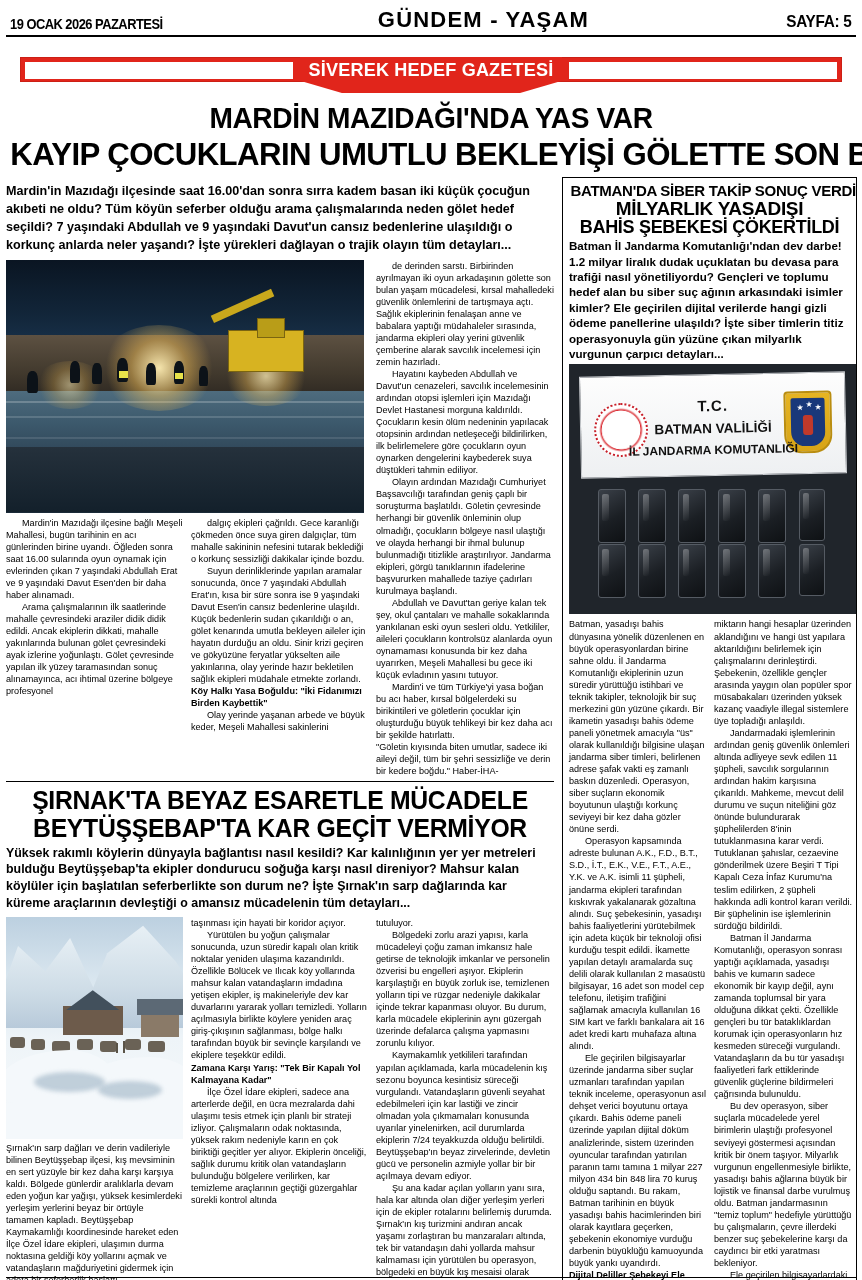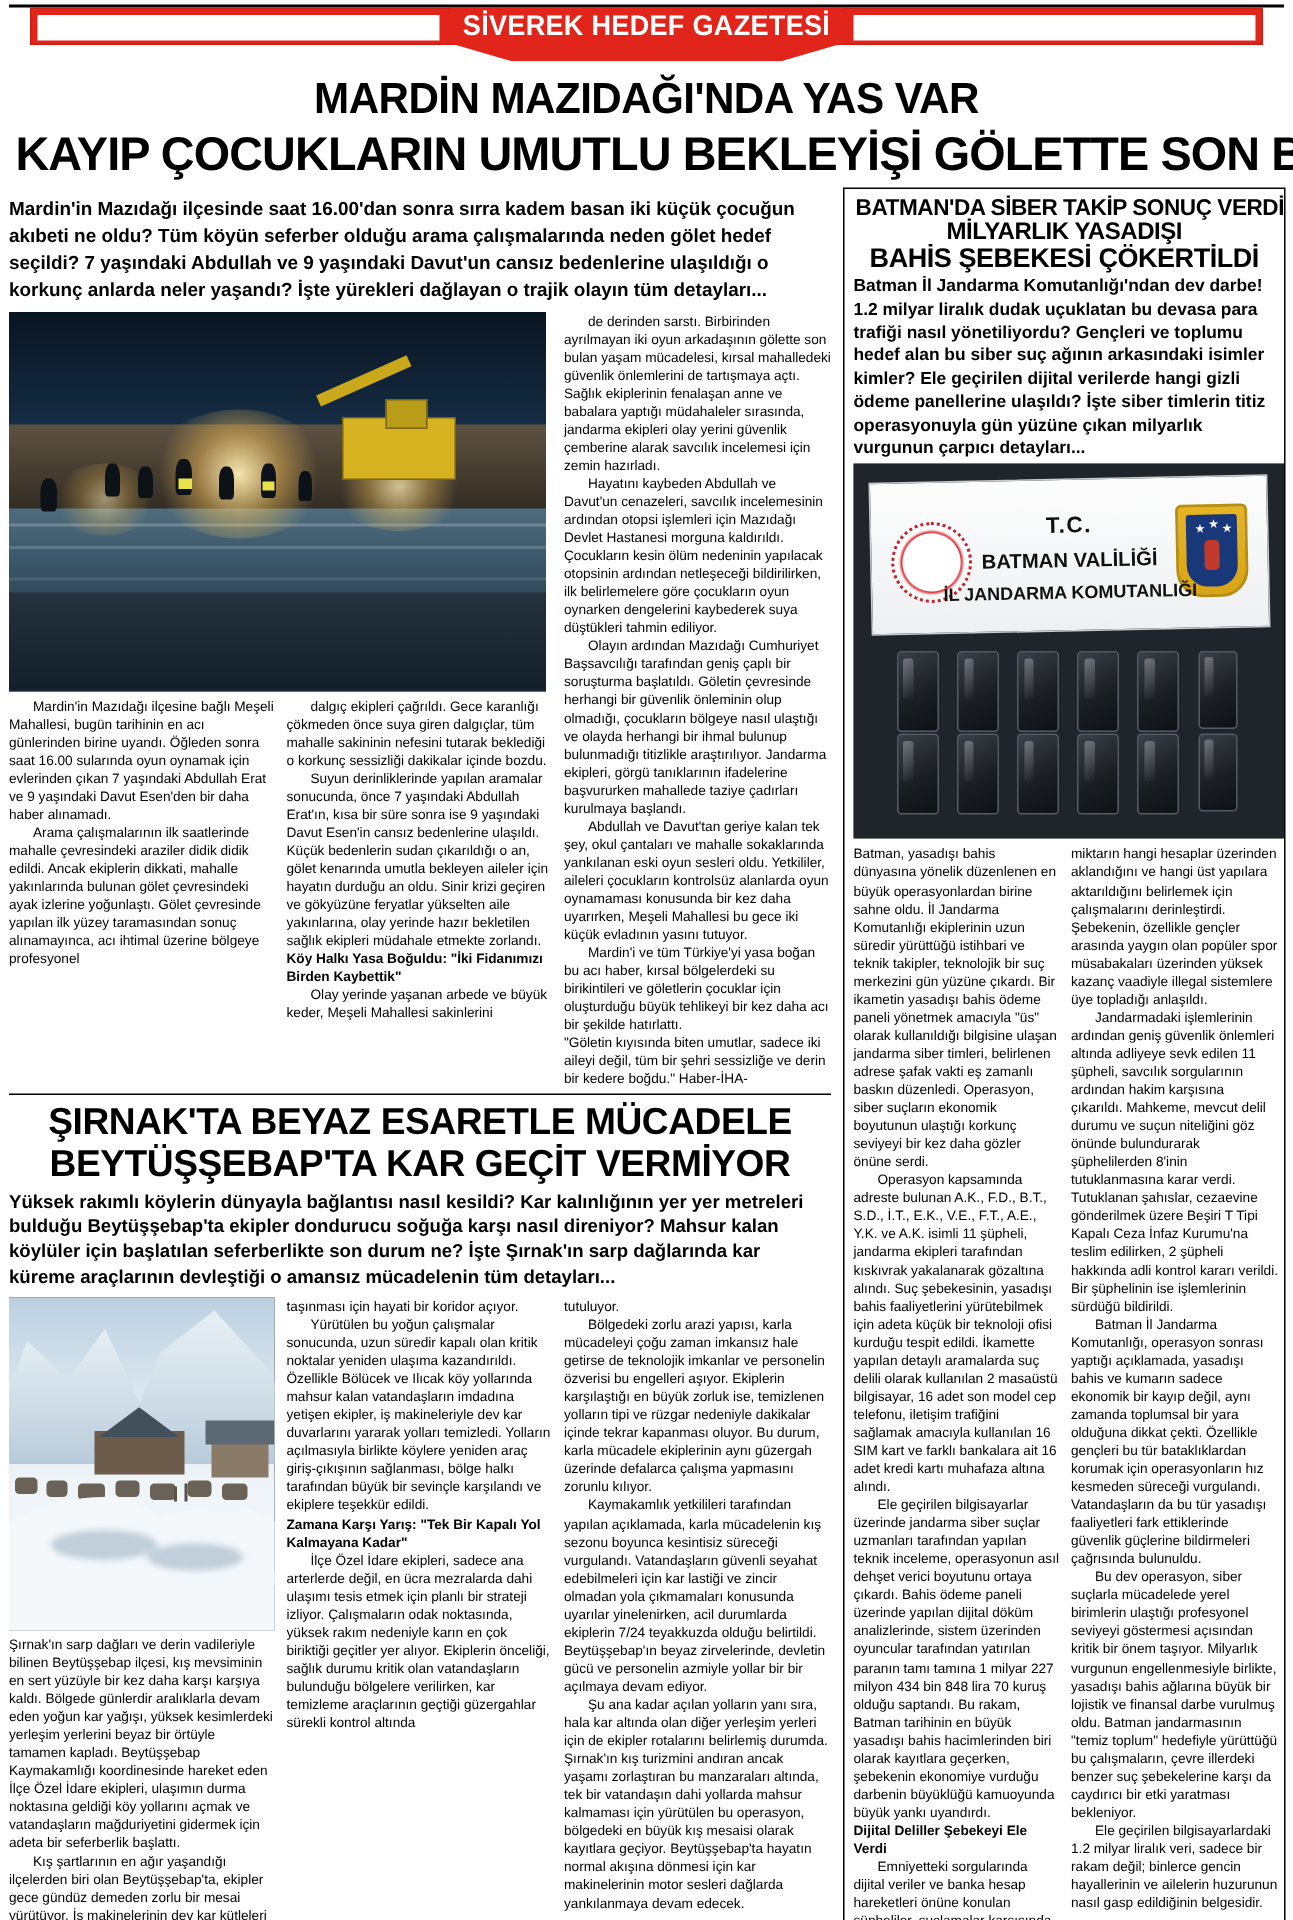--- a/index.html
+++ b/index.html
@@ -57,21 +57,21 @@
 
   .rule-top {
     border-top: 2px solid #000;
     margin: 3px 0 0 0;
   }
 
   
   .banner-wrap {
     position: relative;
     height: 42px;
-    margin-top: 0;
+    margin-top: 20px;
   }
   .banner-bar {
     position: absolute;
     left: 14px;
     right: 14px;
     top: 0;
     height: 25px;
     background: #e1251b;
     border: 1px solid #cc1f15;
     box-sizing: border-box;
@@ -341,21 +341,21 @@
     box-sizing: border-box;
     padding: 5px 6px 4px 6px;
     width: 295px;
   }
   .rb-head {
     text-align: center;
     font-weight: bold;
     line-height: 1.02;
   }
   .rb-head .l1 { font-size: 15.2px; letter-spacing: -0.3px; display:block; white-space: nowrap; transform: scaleX(0.99); }
-  .rb-head .l2 { font-size: 16px; letter-spacing: -0.3px; display:block; }
+  .rb-head .l2 { font-size: 19px; letter-spacing: -0.3px; display:block; }
   .rb-head .l3 { font-size: 18px; letter-spacing: -0.3px; display:block; }
   .rb-deck {
     font-size: 11.6px;
     font-weight: bold;
     line-height: 1.33;
     margin-top: 2px;
   }
   .rb-cols {
     display: flex;
     gap: 7px;
@@ -371,20 +371,25 @@
     position: absolute;
     left: 6px; right: 6px; bottom: 2px;
     border-top: 1px solid #000;
   }
 </style>
 </head>
 <body>
 
 <div class="page">
 
+  <div class="masthead">
+    <div class="masthead-date">19 OCAK 2026 PAZARTESİ</div>
+    <div class="masthead-section">GÜNDEM - YAŞAM</div>
+    <div class="masthead-page">SAYFA: 5</div>
+  </div>
   <div class="rule-top"></div>
 
   <div class="banner-wrap">
     <div class="banner-bar"></div>
     <div class="banner-center"></div>
     <div class="banner-title">SİVEREK HEDEF GAZETESİ</div>
   </div>
 
   <div class="lead-head-1">MARDİN MAZIDAĞI'NDA YAS VAR</div>
   <div class="lead-head-2">KAYIP ÇOCUKLARIN UMUTLU BEKLEYİŞİ GÖLETTE SON BULDU</div>

